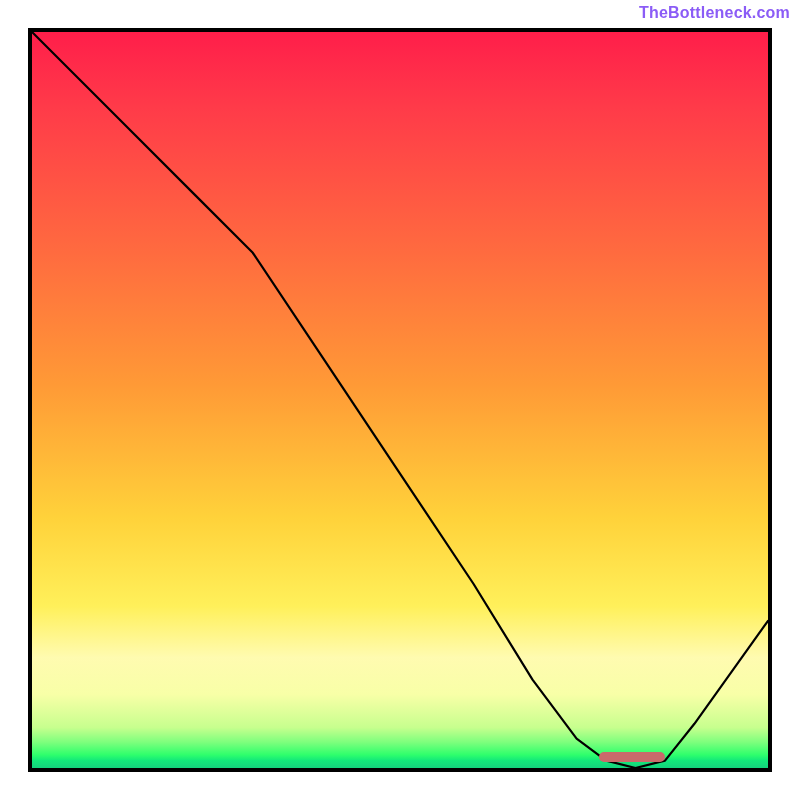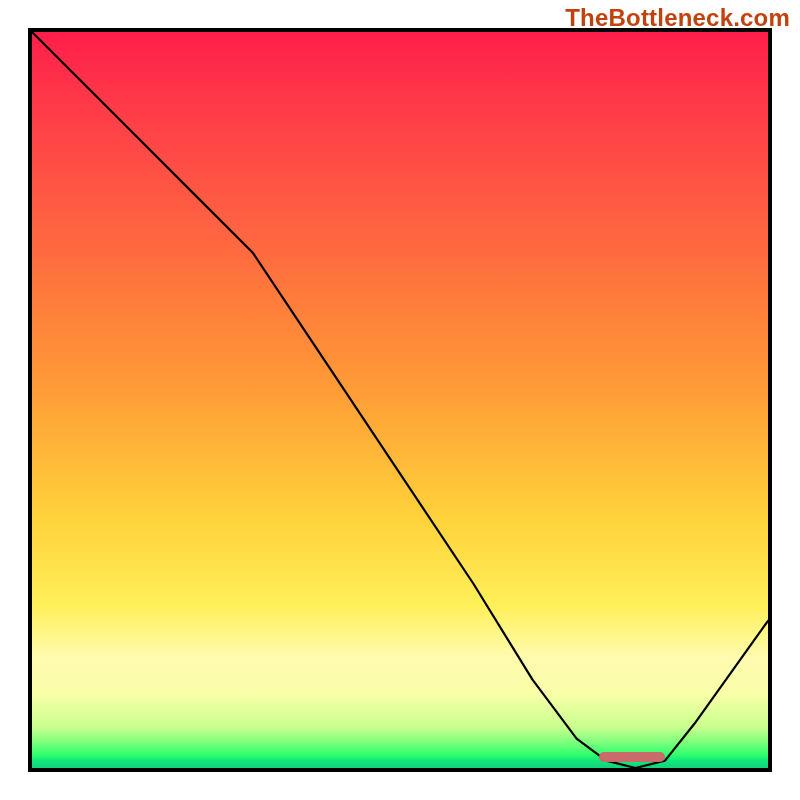--- a/index.html
+++ b/index.html
@@ -13,23 +13,23 @@
   }
   .container {
     position: relative;
     width: 800px;
     height: 800px;
   }
   .watermark {
     position: absolute;
     top: 4px;
     right: 10px;
-    font-size: 24px;
+    font-size: 16px;
     font-weight: bold;
-    color: #c2410c;
+    color: #8b5cf6;
     letter-spacing: 0.2px;
     z-index: 10;
   }
   .plot-frame {
     position: absolute;
     left: 28px;
     top: 28px;
     width: 744px;
     height: 744px;
     border: 4px solid #000;

